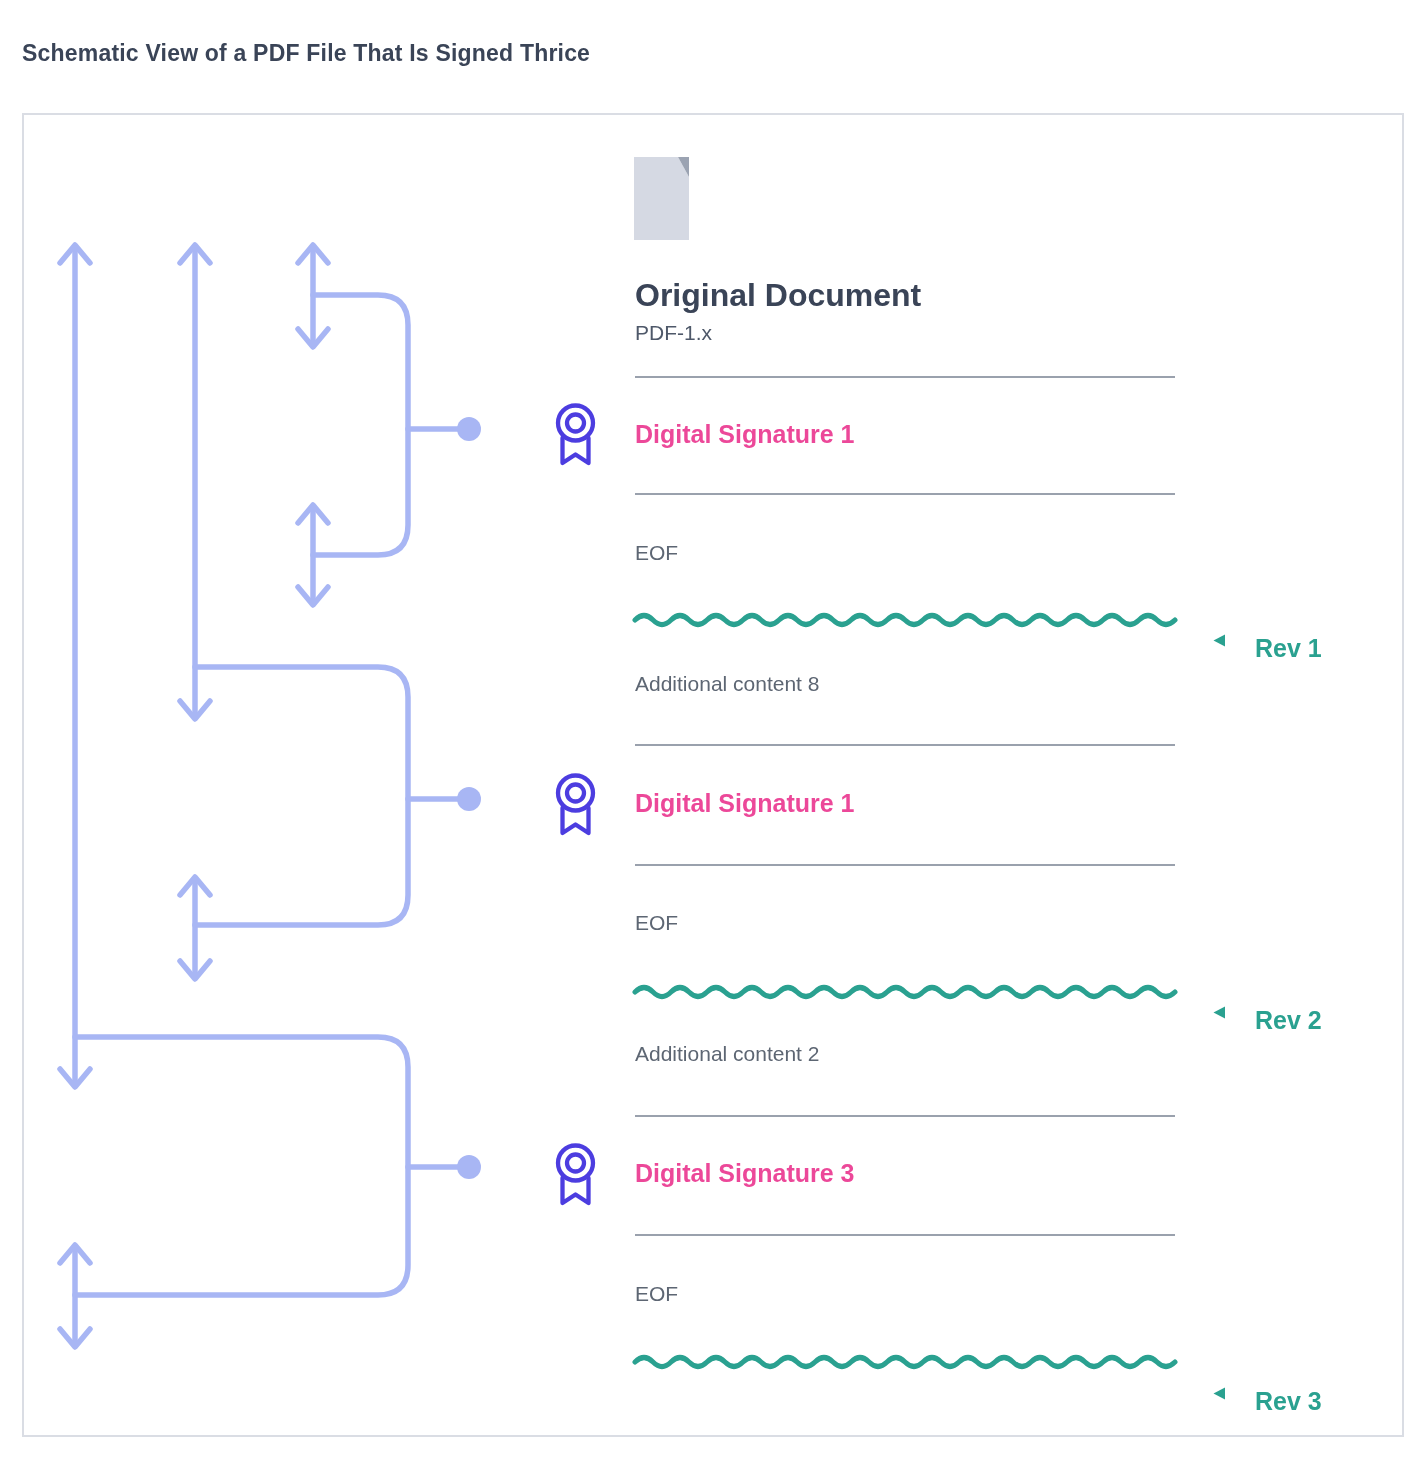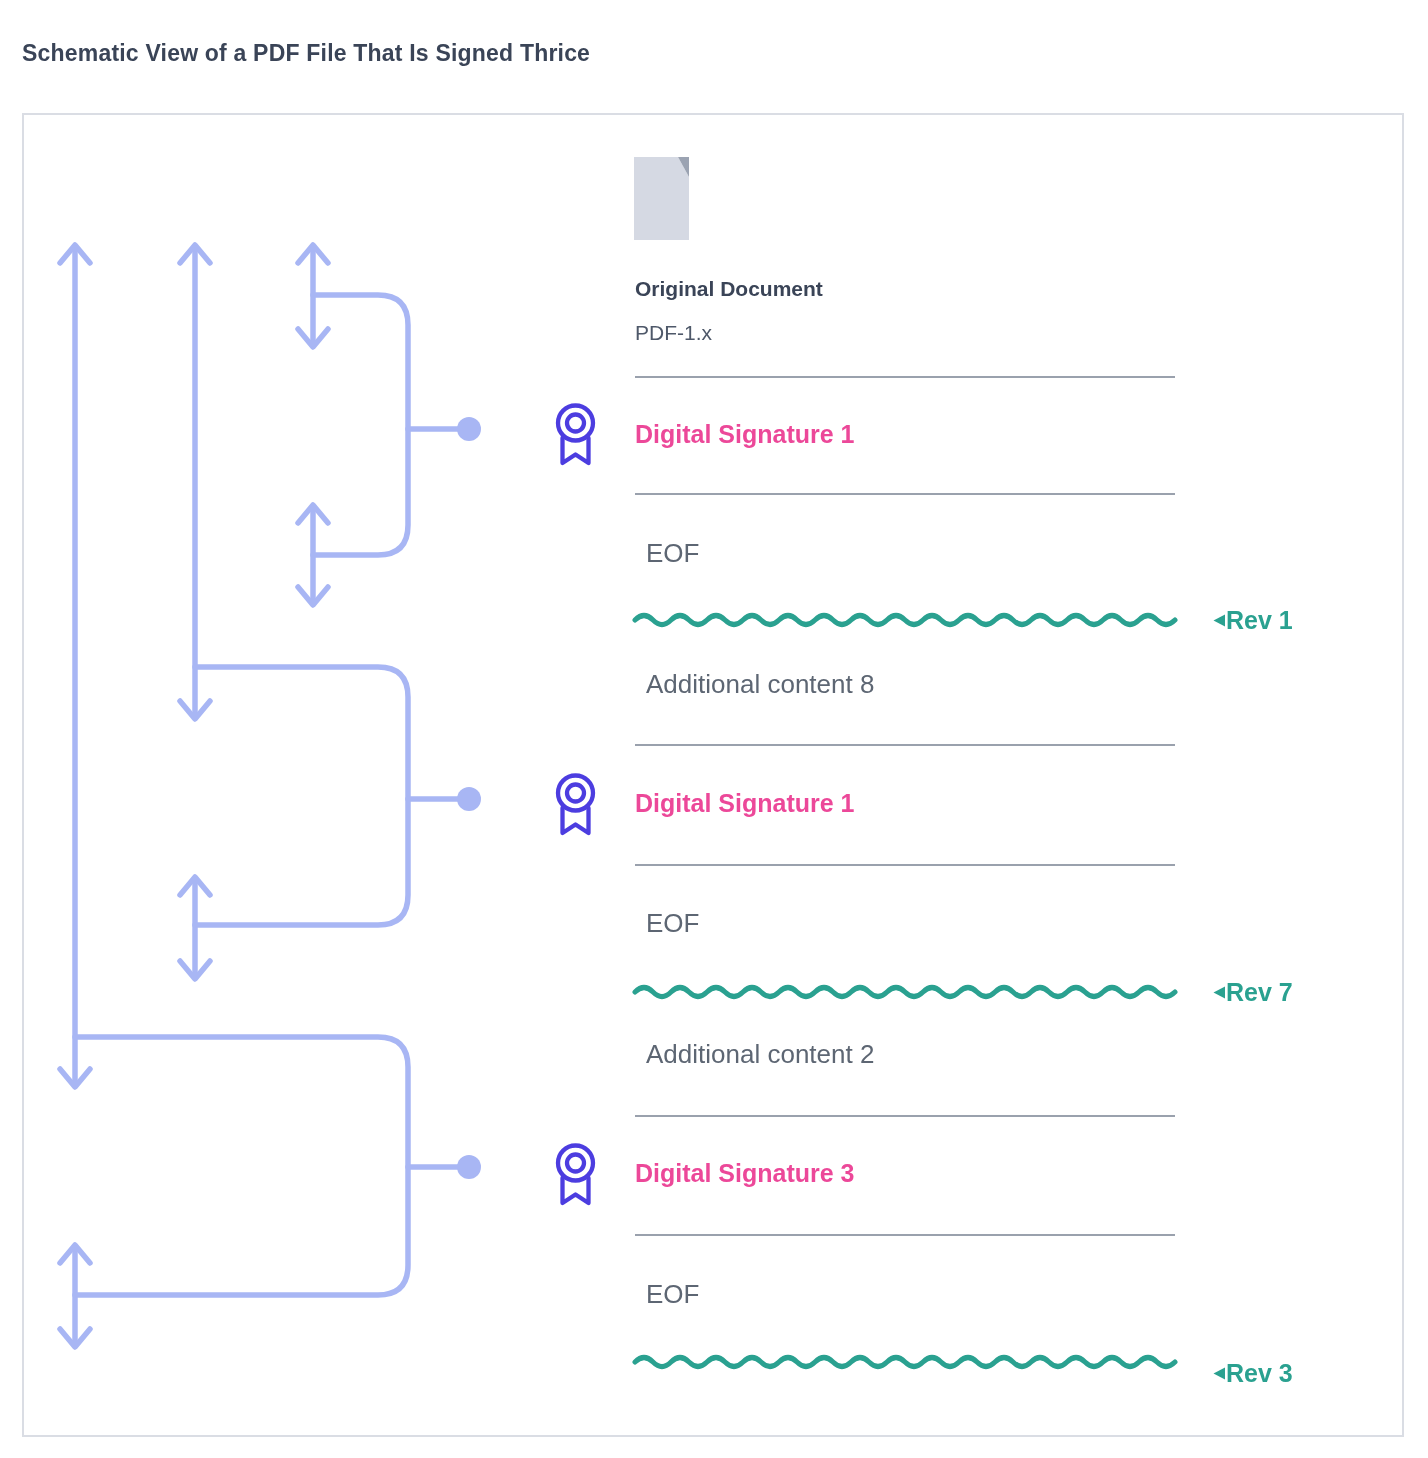--- a/index.html
+++ b/index.html
@@ -18,47 +18,47 @@
   .canvas {
     position: absolute; left: 22px; top: 113px;
     width: 1382px; height: 1324px;
     border: 2px solid #dadde4;
     background: #ffffff;
   }
   .range-diagram { position: absolute; left: 0; top: 0; }
   .doc-icon { position: absolute; left: 610px; top: 42px; width: 55px; height: 83px; }
   .doc-title {
     position: absolute; left: 611px; top: 162px;
-    font-size: 21px; font-weight: 700; color: #3a4457;
+    font-size: 32px; font-weight: 700; color: #3a4457;
   }
   .doc-subtitle {
     position: absolute; left: 611px; top: 206px;
     font-size: 21px; font-weight: 400; color: #4e5869;
   }
   .divider {
     position: absolute; left: 611px; width: 540px; height: 2px;
     background: #9aa1ad;
   }
   .sig-icon { position: absolute; left: 529px; width: 45px; height: 64px; }
   .sig-label {
     position: absolute; left: 611px;
     font-size: 25px; font-weight: 700; color: #ec4899;
     line-height: 30px;
   }
   .row-label {
     position: absolute; left: 611px;
-    font-size: 26px; font-weight: 400; color: #5d6673;
+    font-size: 21px; font-weight: 400; color: #5d6673;
     line-height: 30px;
-    margin-left: 11px;
   }
   .wave { position: absolute; left: 608px; width: 546px; height: 26px; }
   .rev-row {
     position: absolute; left: 1188px;
-    display: flex; align-items: center; 
+    display: flex; align-items: flex-start; gap: 29px;
     height: 30px;
+    margin-top: 28px;
   }
   .rev-label {
     font-size: 25px; font-weight: 700; color: #2aa190;
     line-height: 30px;
   }
   .tri-icon { display: block; }
 </style>
 </head>
 <body>
 
@@ -150,21 +150,21 @@
 
   <div class="row-label" style="top:793px">EOF</div>
 
   <svg class="wave" style="top:864px" viewBox="0 0 546 26" fill="none" stroke="#2aa190" stroke-width="5" stroke-linecap="round">
     <path d="M3 13 q9 -9 18 0 t18 0 t18 0 t18 0 t18 0 t18 0 t18 0 t18 0 t18 0 t18 0 t18 0 t18 0 t18 0 t18 0 t18 0 t18 0 t18 0 t18 0 t18 0 t18 0 t18 0 t18 0 t18 0 t18 0 t18 0 t18 0 t18 0 t18 0 t18 0 t18 0"></path>
   </svg>
   <div class="rev-row" style="top:862px">
     <svg class="tri-icon" width="14" height="15" viewBox="0 0 14 15">
       <path d="M13 1.5 L1.5 7.5 L13 13.5 Z" fill="#2aa190"></path>
     </svg>
-    <span class="rev-label">Rev 7</span>
+    <span class="rev-label">Rev 2</span>
   </div>
 
   <div class="row-label" style="top:924px">Additional content 2</div>
 
   <svg class="sig-icon" style="top:1028px" viewBox="0 0 45 64" fill="#ffffff" stroke="#4c3de0" stroke-width="4.3" stroke-linejoin="round" stroke-linecap="round">
     <path d="M9.5 35 V60 L22.5 51.5 L35.5 60 V35"></path>
     <circle cx="22.5" cy="20" r="17.5"></circle>
     <circle cx="22.5" cy="20" r="8.5"></circle>
   </svg>
   <div class="sig-label" style="top:1043px">Digital Signature 3</div>

